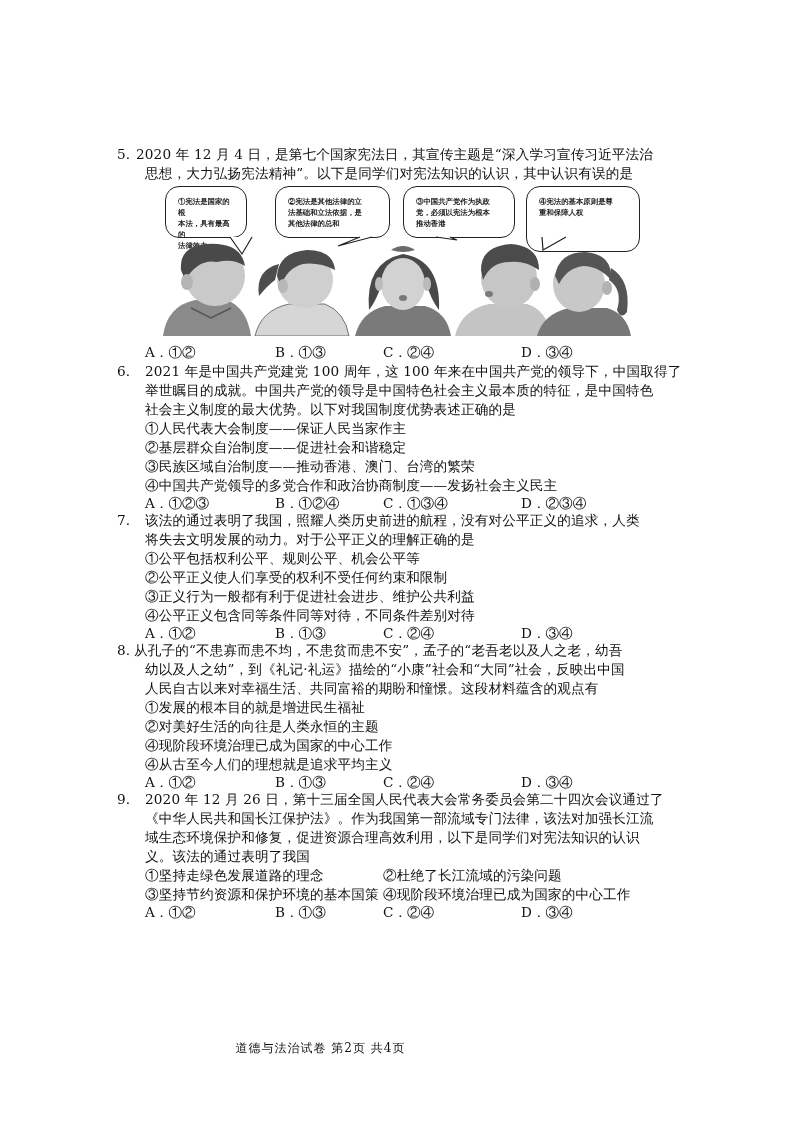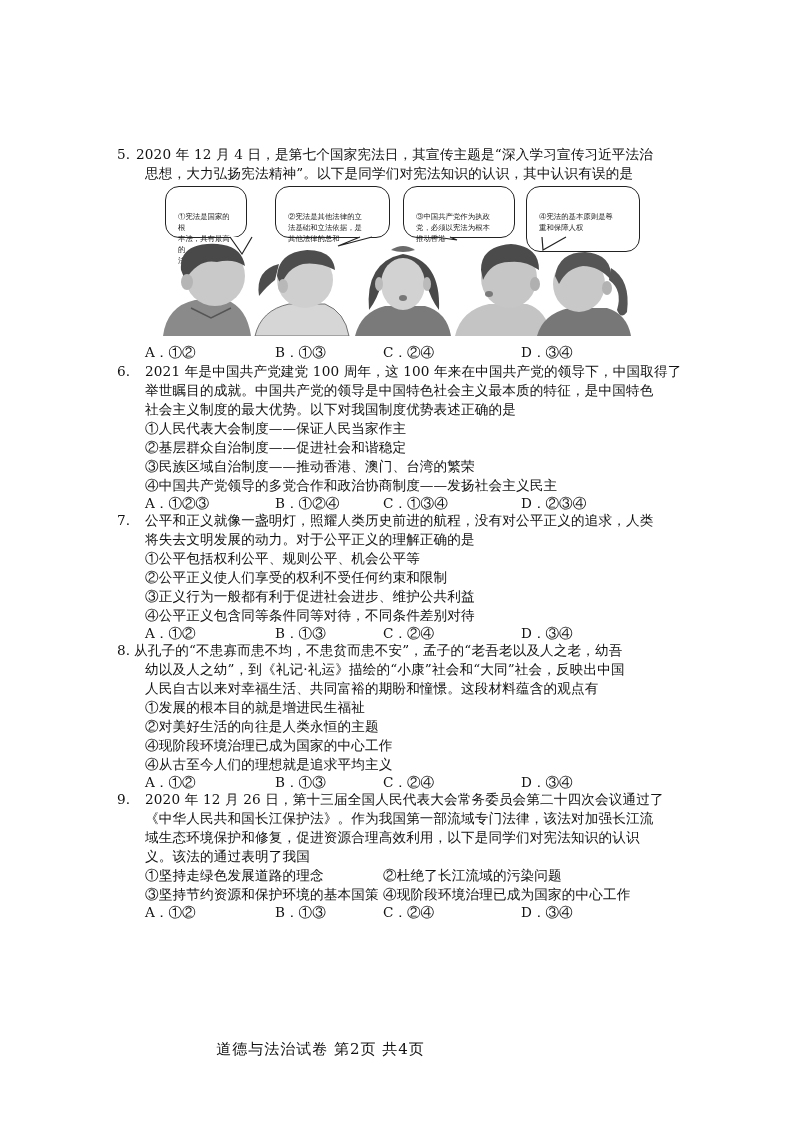--- a/index.html
+++ b/index.html
@@ -3,23 +3,23 @@
 <meta charset="utf-8">
 <style>
   html, body { margin: 0; padding: 0; background: #ffffff; }
   body { width: 793px; height: 1122px; position: relative; overflow: hidden;
          font-family: "DejaVu Serif", "Liberation Serif", serif; color: #111; }
   .page { position: absolute; left: 0; top: 0; width: 793px; height: 1122px; }
   .line { position: absolute; font-size: 13.6px; line-height: 19px; white-space: nowrap; letter-spacing: 0.15px; }
   .qnum { position: absolute; left: 117px; font-size: 13.6px; line-height: 19px; }
   .opt { position: absolute; font-size: 13.6px; line-height: 19px; white-space: nowrap; }
   .bubble { position: absolute; background: #fff; border: 1.3px solid #222; border-radius: 14px;
-            font-size: 7.4px; line-height: 11px; padding: 24px 10px 0 12px; box-sizing: border-box; color: #222; }
+            font-size: 7.4px; line-height: 11px; padding: 9px 10px 0 12px; box-sizing: border-box; color: #222; font-weight: bold; }
   .illus { position: absolute; left: 155px; top: 240px; width: 490px; height: 96px; }
-  .footer { position: absolute; left: 0; width: 641px; top: 1040px; text-align: center; font-size: 15px; letter-spacing: 1px; }
+  .footer { position: absolute; left: 0; width: 641px; top: 1040px; text-align: center; font-size: 12px; letter-spacing: 1px; }
 </style>
 </head>
 <body>
 
 <div class="page">
 
   <div>
     <span class="qnum" style="top:145px">5.</span>
     <div class="line" style="left:136px;top:145px">2020 年 12 月 4 日，是第七个国家宪法日，其宣传主题是“深入学习宣传习近平法治</div>
     <div class="line" style="left:145px;top:164px">思想，大力弘扬宪法精神”。以下是同学们对宪法知识的认识，其中认识有误的是</div>
@@ -121,21 +121,21 @@
     <div class="line" style="left:145px;top:457px">③民族区域自治制度——推动香港、澳门、台湾的繁荣</div>
     <div class="line" style="left:145px;top:476px">④中国共产党领导的多党合作和政治协商制度——发扬社会主义民主</div>
     <div class="opt" style="left:145px;top:494px">A．①②③</div>
     <div class="opt" style="left:275px;top:494px">B．①②④</div>
     <div class="opt" style="left:383px;top:494px">C．①③④</div>
     <div class="opt" style="left:521px;top:494px">D．②③④</div>
   </div>
 
   <div>
     <span class="qnum" style="top:511px">7.</span>
-    <div class="line" style="left:145px;top:511px">公平和正义就像一盏明灯，照耀人类历史前进的航程，没有对公平正义的追求，人类</div>
+    <div class="line" style="left:145px;top:511px">该法的通过表明了我国，照耀人类历史前进的航程，没有对公平正义的追求，人类</div>
     <div class="line" style="left:145px;top:530px">将失去文明发展的动力。对于公平正义的理解正确的是</div>
     <div class="line" style="left:145px;top:549px">①公平包括权利公平、规则公平、机会公平等</div>
     <div class="line" style="left:145px;top:568px">②公平正义使人们享受的权利不受任何约束和限制</div>
     <div class="line" style="left:145px;top:587px">③正义行为一般都有利于促进社会进步、维护公共利益</div>
     <div class="line" style="left:145px;top:606px">④公平正义包含同等条件同等对待，不同条件差别对待</div>
     <div class="opt" style="left:145px;top:624px">A．①②</div>
     <div class="opt" style="left:275px;top:624px">B．①③</div>
     <div class="opt" style="left:383px;top:624px">C．②④</div>
     <div class="opt" style="left:521px;top:624px">D．③④</div>
   </div>

